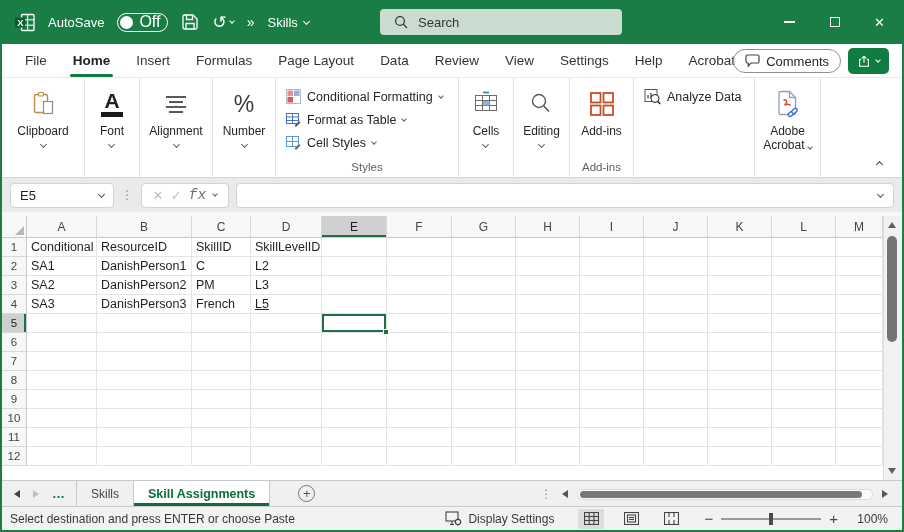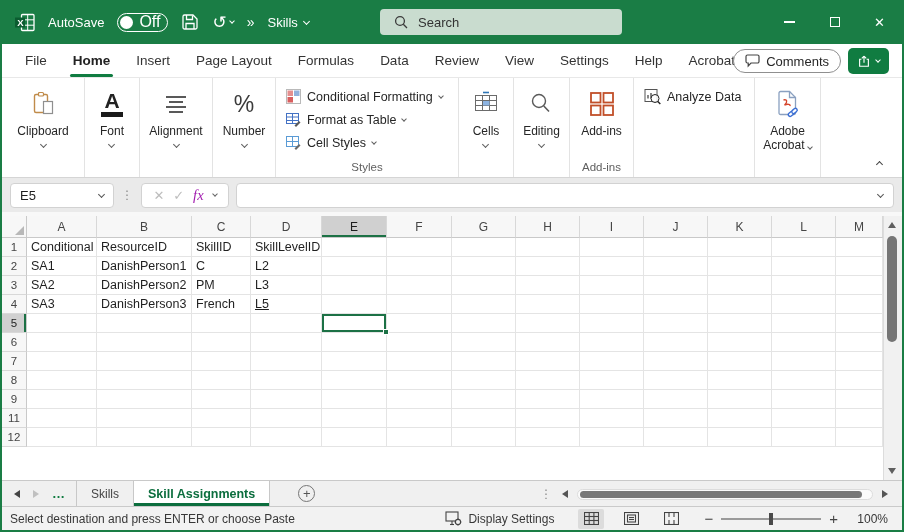--- a/index.html
+++ b/index.html
@@ -49,21 +49,21 @@
   .collapse-chev{position:absolute;right:20px;bottom:10px;color:#444;cursor:pointer;}
 
   
   .formula-row{height:34px;background:#eaeaea;display:flex;align-items:center;padding:0 8px;gap:7px;flex:0 0 auto;}
   .namebox{width:104px;height:25px;background:#fff;border:1px solid #d2d2d2;border-radius:4px;display:flex;align-items:center;padding:0 9px;font-size:13px;color:#1f1f1f;cursor:text;}
   .namebox .chev{margin-left:auto;color:#555;}
   .dots{color:#8a8a8a;font-size:12px;letter-spacing:1px;}
   .fxbox{width:88px;height:25px;background:#fff;border:1px solid #d2d2d2;border-radius:4px;display:flex;align-items:center;justify-content:space-around;padding:0 7px;}
   .fxbox .x{color:#bdbdbd;font-size:13px;cursor:pointer;}
   .fxbox .ck{color:#bdbdbd;font-size:13px;cursor:pointer;}
-  .fxbox .fx{font-family:Liberation Serif, serif;font-style:italic;font-size:14.5px;color:#a21caf;cursor:pointer;}
+  .fxbox .fx{font-family:Liberation Mono, monospace;font-style:italic;font-size:14.5px;color:#737373;cursor:pointer;}
   .fxbox .chev{color:#666;}
   .formula-input{flex:1;height:25px;background:#fff;border:1px solid #d2d2d2;border-radius:4px;display:flex;align-items:center;justify-content:flex-end;padding:0 10px;cursor:text;color:#555;}
   .gapstrip{height:4px;background:#f8f8f8;flex:0 0 auto;}
 
   
   .grid-zone{height:264px;display:flex;flex:0 0 auto;overflow:hidden;background:#fff;}
   .grid{width:881px;overflow:hidden;}
   .hdr-row{display:flex;height:22px;}
   .corner{width:25px;height:22px;background:#f7f7f7;border-right:1px solid #c9c9c9;border-bottom:1px solid #c9c9c9;position:relative;cursor:pointer;flex:0 0 auto;}
   .corner::after{content:"";position:absolute;right:2px;bottom:2px;width:0;height:0;border-left:9px solid transparent;border-bottom:9px solid #b8b8b8;}
@@ -170,22 +170,22 @@
           <span>✕</span>
         </span>
     </div>
   </div>
 
   <div class="tabrow">
     <div id="ribbon-tabs" style="display:flex;">
         <span class="rtab">File</span>
         <span class="rtab active">Home</span>
         <span class="rtab">Insert</span>
+        <span class="rtab">Formulas</span>
         <span class="rtab">Page Layout</span>
-        <span class="rtab">Formulas</span>
         <span class="rtab">Data</span>
         <span class="rtab">Review</span>
         <span class="rtab">View</span>
         <span class="rtab">Settings</span>
         <span class="rtab">Help</span>
         <span class="rtab">Acrobat</span>
         <span class="rtab">Team</span>
       </div>
     <button class="comments-btn">
       <span style="display:flex;">
@@ -552,20 +552,36 @@
           <div class="cell" style="width: 65px;"></div>
           <div class="cell" style="width: 64px;"></div>
           <div class="cell" style="width: 64px;"></div>
           <div class="cell" style="width: 64px;"></div>
           <div class="cell" style="width: 64px;"></div>
           <div class="cell" style="width: 64px;"></div>
           <div class="cell" style="width: 64px;"></div>
           <div class="cell" style="width: 47px;"></div>
         </div>
         <div class="grow">
+          <div class="rowhdr">10</div>
+          <div class="cell" style="width: 70px;"></div>
+          <div class="cell" style="width: 95px;"></div>
+          <div class="cell" style="width: 59px;"></div>
+          <div class="cell" style="width: 71px;"></div>
+          <div class="cell" style="width: 65px;"></div>
+          <div class="cell" style="width: 65px;"></div>
+          <div class="cell" style="width: 64px;"></div>
+          <div class="cell" style="width: 64px;"></div>
+          <div class="cell" style="width: 64px;"></div>
+          <div class="cell" style="width: 64px;"></div>
+          <div class="cell" style="width: 64px;"></div>
+          <div class="cell" style="width: 64px;"></div>
+          <div class="cell" style="width: 47px;"></div>
+        </div>
+        <div class="grow">
           <div class="rowhdr">11</div>
           <div class="cell" style="width: 70px;"></div>
           <div class="cell" style="width: 95px;"></div>
           <div class="cell" style="width: 59px;"></div>
           <div class="cell" style="width: 71px;"></div>
           <div class="cell" style="width: 65px;"></div>
           <div class="cell" style="width: 65px;"></div>
           <div class="cell" style="width: 64px;"></div>
           <div class="cell" style="width: 64px;"></div>
           <div class="cell" style="width: 64px;"></div>

